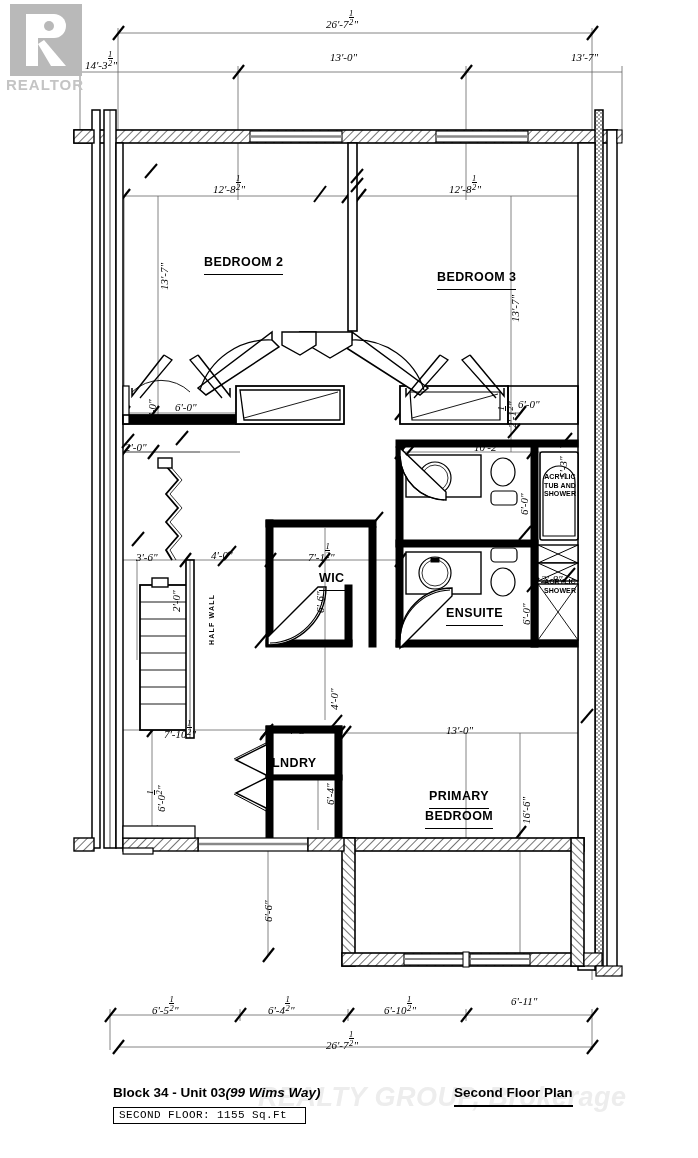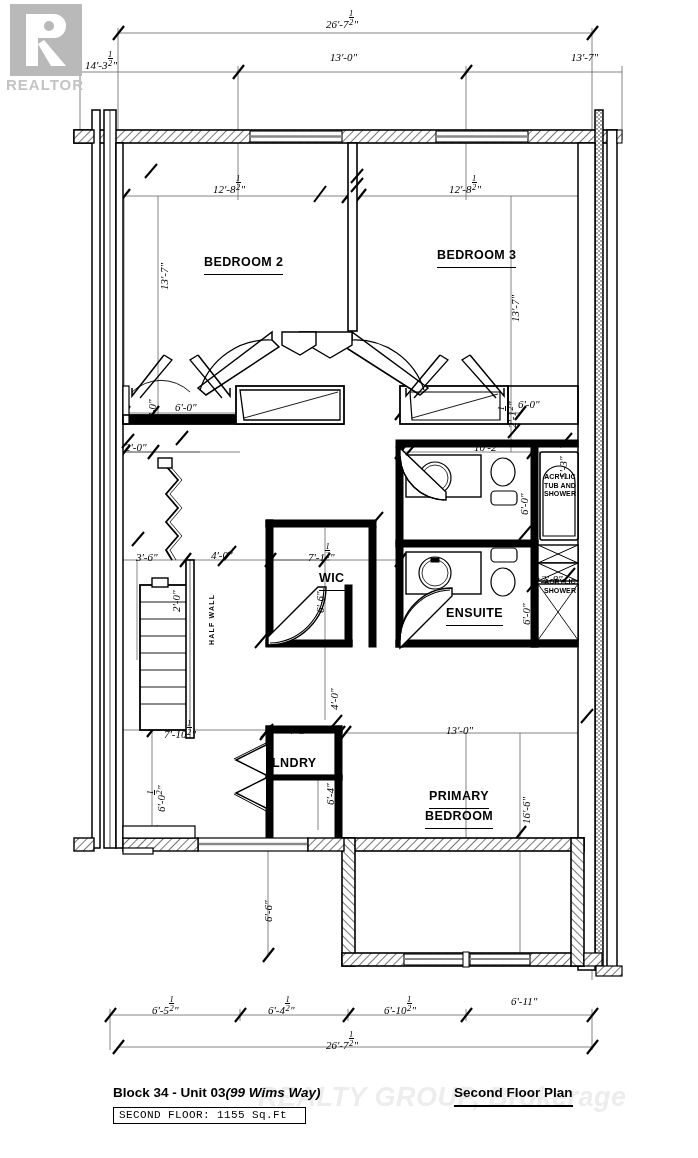--- a/index.html
+++ b/index.html
@@ -360,21 +360,21 @@
       <circle cx="25" cy="12" r="5" fill="#b9b9b9"></circle>
     </svg>
     <div class="rword">REALTOR</div>
   </div>
 
   <div id="brokerage-watermark">REALTY GROUP, Brokerage</div>
 
   <div class="room-label" style="left:204px;top:255px;">
     <span>BEDROOM 2</span></div>
 
-  <div class="room-label" style="left:437px;top:248px;text-align:right;">
+  <div class="room-label" style="left:437px;top:270px;text-align:right;">
     <span>BEDROOM 3</span></div>
 
 
   <div class="room-label" style="left:446px;top:606px;">
     <span>ENSUITE</span></div>
 
   <div class="room-label" style="left:319px;top:571px;">
     <span>WIC</span></div>
 
   <div class="room-label" style="left:272px;top:756px;">

